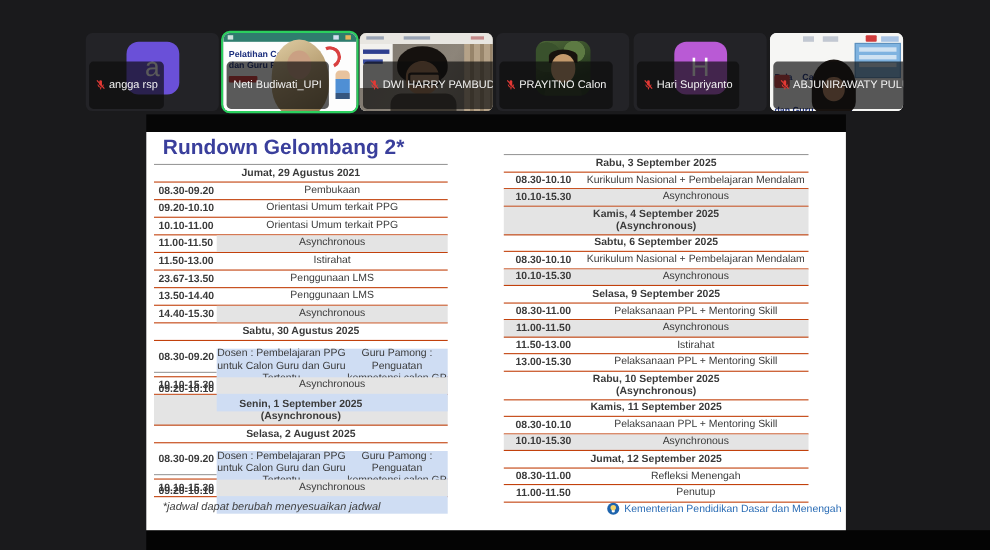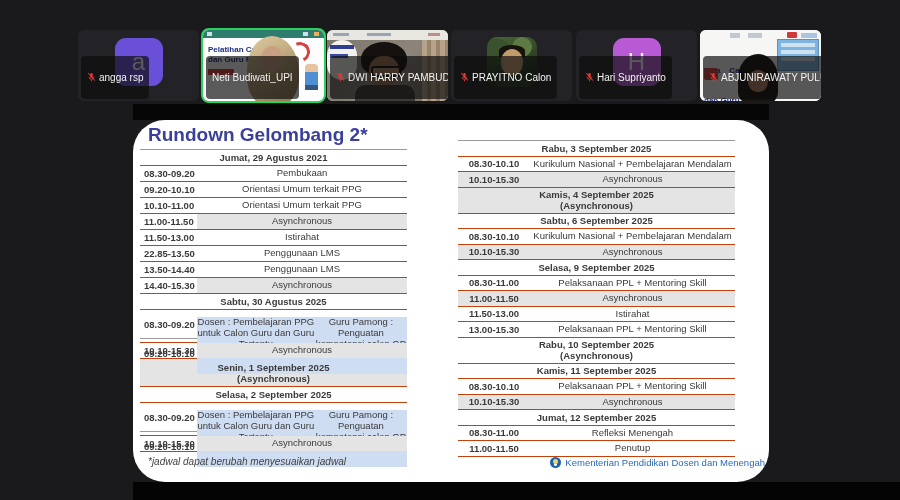--- a/index.html
+++ b/index.html
@@ -62,21 +62,21 @@
   .v-abj .panel{position:absolute;right:2px;top:9px;width:40px;height:30px;background:#7fb3e0;border:1px solid #5d90bd;}
   .v-abj .panel i{display:block;margin:3px 3px 0;height:4px;background:#cfe2f2;}
   .v-abj .txt{position:absolute;left:4px;top:16px;color:#1c2f7d;font-weight:bold;font-size:8px;line-height:10px;white-space:pre;}
   .v-abj .redlogo{position:absolute;left:4px;top:38px;width:14px;height:12px;background:#d04040;border-radius:2px;}
   .v-abj .hair2{position:absolute;left:38px;top:24px;width:40px;height:48px;border-radius:50% 50% 20% 20%;background:#17120f;}
   .v-abj .face3{position:absolute;left:48px;top:40px;width:20px;height:22px;border-radius:48%;background:#b5815e;}
 
   
   .share-top{position:absolute;left:133px;top:104px;width:636px;height:16px;background:#060606;}
   .share-bottom{position:absolute;left:133px;top:482px;width:767px;height:18px;background:#040404;}
-  .slide{position:absolute;left:133px;top:120px;width:636px;height:362px;background:#ffffff;border-radius:32px;}
+  .slide{position:absolute;left:133px;top:120px;width:636px;height:362px;background:#ffffff;}
   .slide-title{position:absolute;left:15px;top:4px;font-size:19px;font-weight:bold;color:#3a3f9c;}
 
   .sched{position:absolute;border-top:1px solid #9a9a9a;font-size:9.5px;color:#3a3a3a;}
   .sched .trow{box-sizing:border-box;border-bottom:1px solid #c2410c;display:grid;align-items:center;height:var(--rh);}
   .sched .date-row{display:flex;flex-direction:column;justify-content:center;text-align:center;font-weight:bold;}
   .sched .date-row.h2{height:var(--rh2);line-height:11px;}
   .sched .date-row.shaded{background:#e4e4e4;}
   .sched .slot{grid-template-columns:var(--tc) 1fr;}
   .sched .time{font-weight:bold;height:100%;display:flex;align-items:center;box-sizing:border-box;}
   .sched.left-align-time .time{padding-left:4px;}
@@ -255,21 +255,21 @@
         </div>
         <div class="trow slot">
           <div class="time">11.00-11.50</div>
           <div class="act graycell">Asynchronous</div>
         </div>
         <div class="trow slot">
           <div class="time">11.50-13.00</div>
           <div class="act">Istirahat</div>
         </div>
         <div class="trow slot">
-          <div class="time">22.85-13.50</div>
+          <div class="time">23.67-13.50</div>
           <div class="act">Penggunaan LMS</div>
         </div>
         <div class="trow slot">
           <div class="time">13.50-14.40</div>
           <div class="act">Penggunaan LMS</div>
         </div>
         <div class="trow slot">
           <div class="time">14.40-15.30</div>
           <div class="act graycell">Asynchronous</div>
         </div>
@@ -288,21 +288,21 @@
         </div>
         <div class="trow slot">
           <div class="time">10.10-15.30</div>
           <div class="act graycell">Asynchronous</div>
         </div>
         <div class="trow date-row h2 shaded">
           <div>Senin, 1 September 2025</div>
           <div>(Asynchronous)</div>
         </div>
         <div class="trow date-row">
-          <div>Selasa, 2 September 2025</div>
+          <div>Selasa, 2 August 2025</div>
         </div>
         <div class="trow merged">
           <div class="mtimes">
             <div class="time">08.30-09.20</div>
             <div class="time">09.20-10.10</div>
           </div>
           <div class="mact">
             <div>Dosen : Pembelajaran PPG untuk Calon Guru dan Guru Tertentu</div>
             <div>Guru Pamong : Penguatan kompetensi calon GP 1</div>
           </div>
@@ -384,16 +384,16 @@
         <div class="trow slot">
           <div class="time">11.00-11.50</div>
           <div class="act">Penutup</div>
         </div>
       </div>
 
     <div class="footnote">*jadwal dapat berubah menyesuaikan jadwal</div>
 
     <div class="org">
       <span class="org-logo"></span>
-      <span class="org-text">Kementerian Pendidikan Dosen dan Menengah</span>
+      <span class="org-text">Kementerian Pendidikan Dasar dan Menengah</span>
     </div>
   </div>
 </div>
 
 </body></html>

